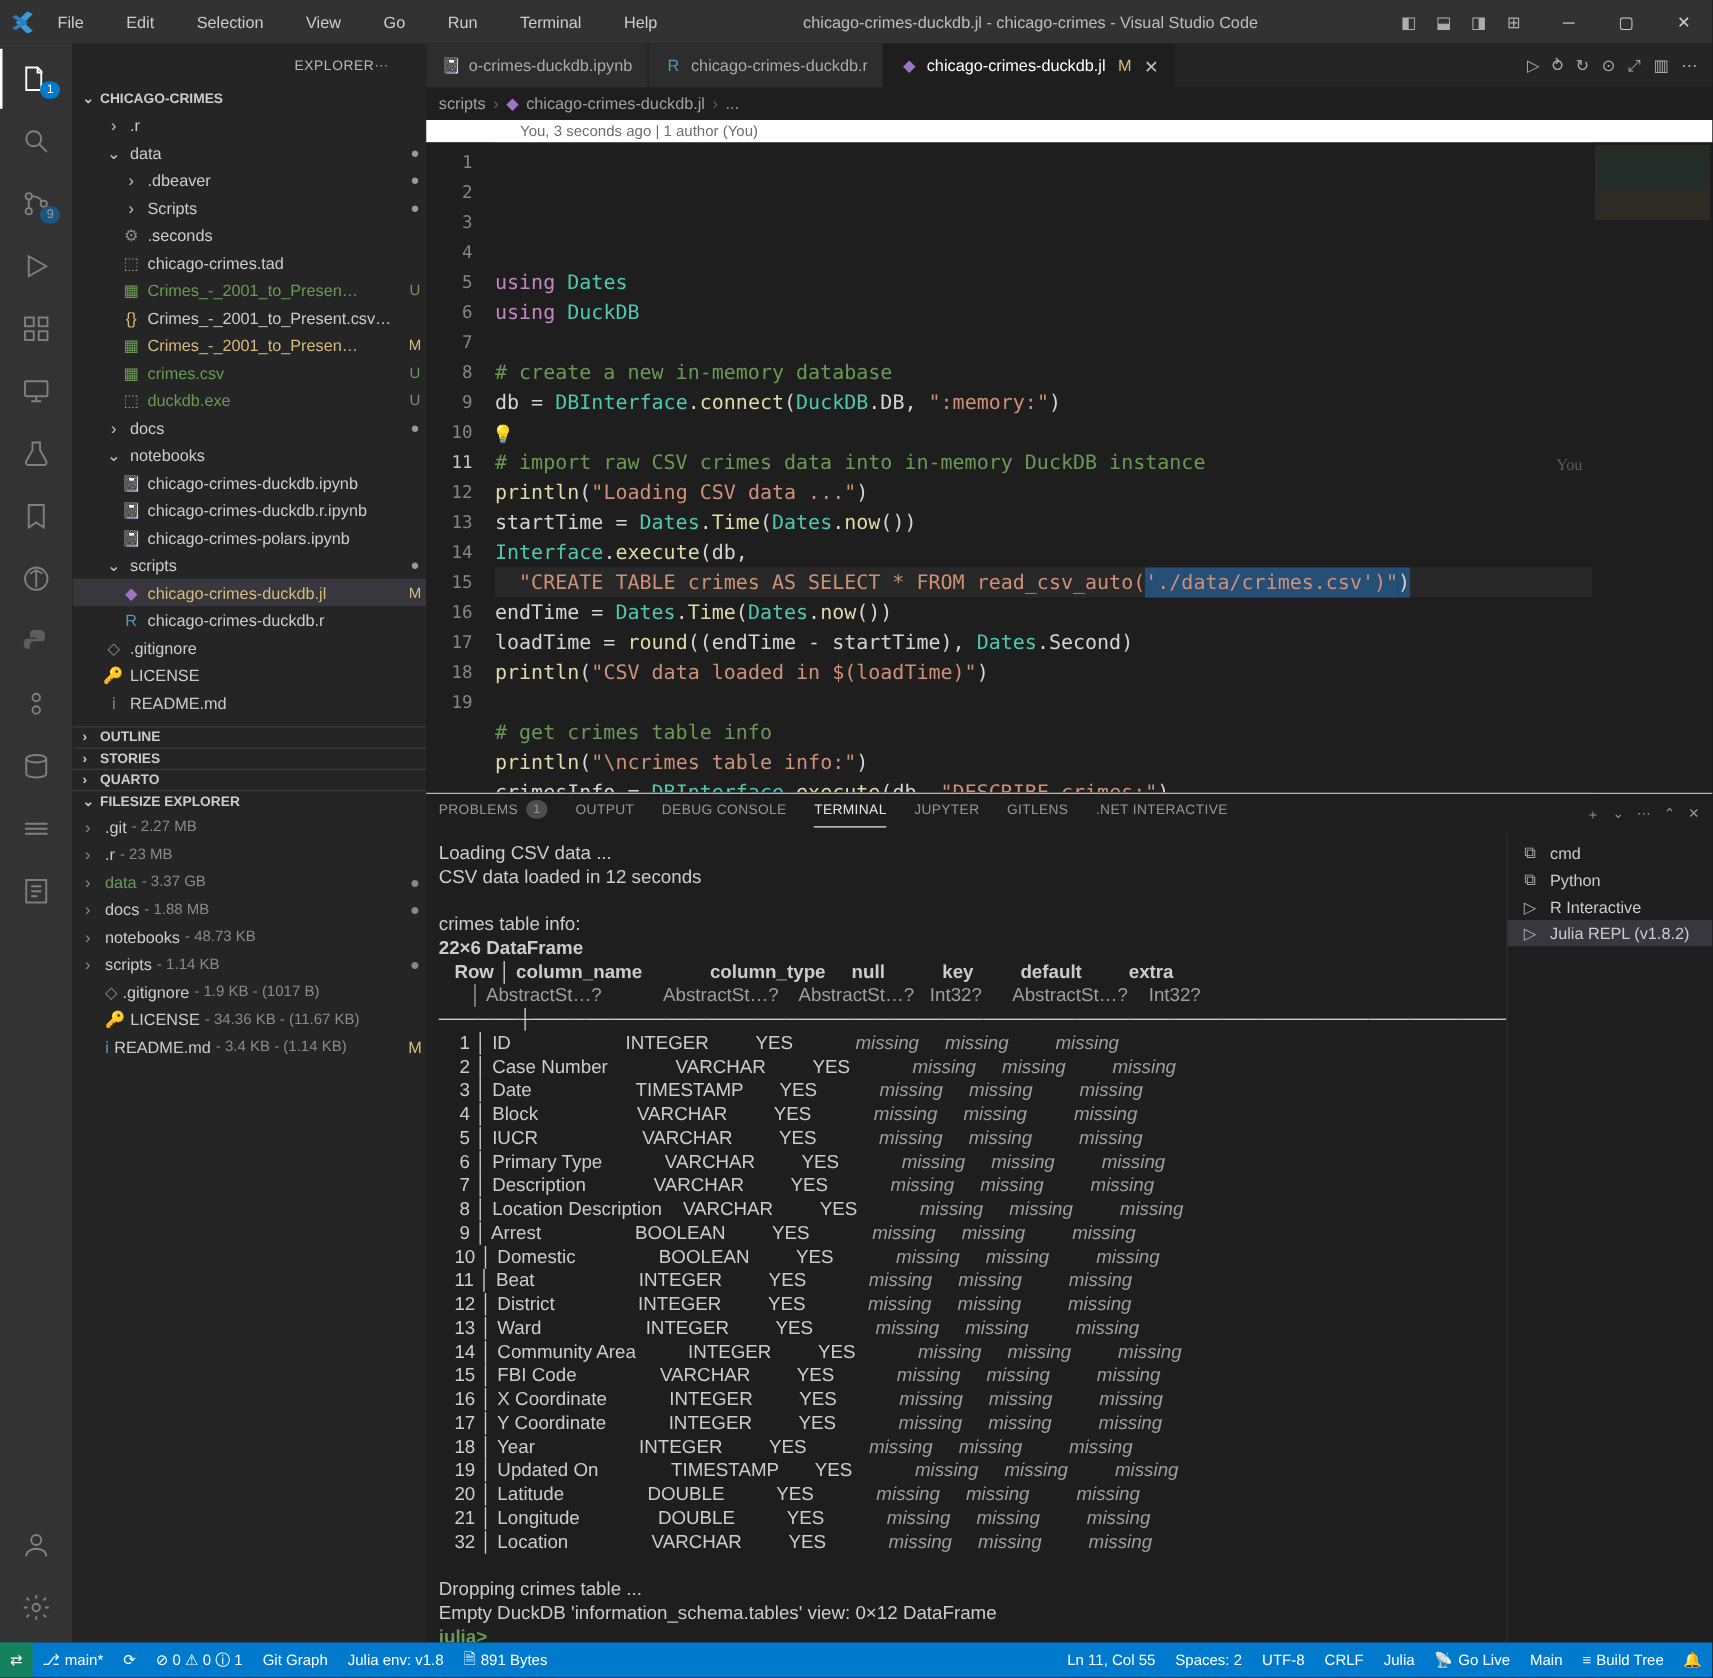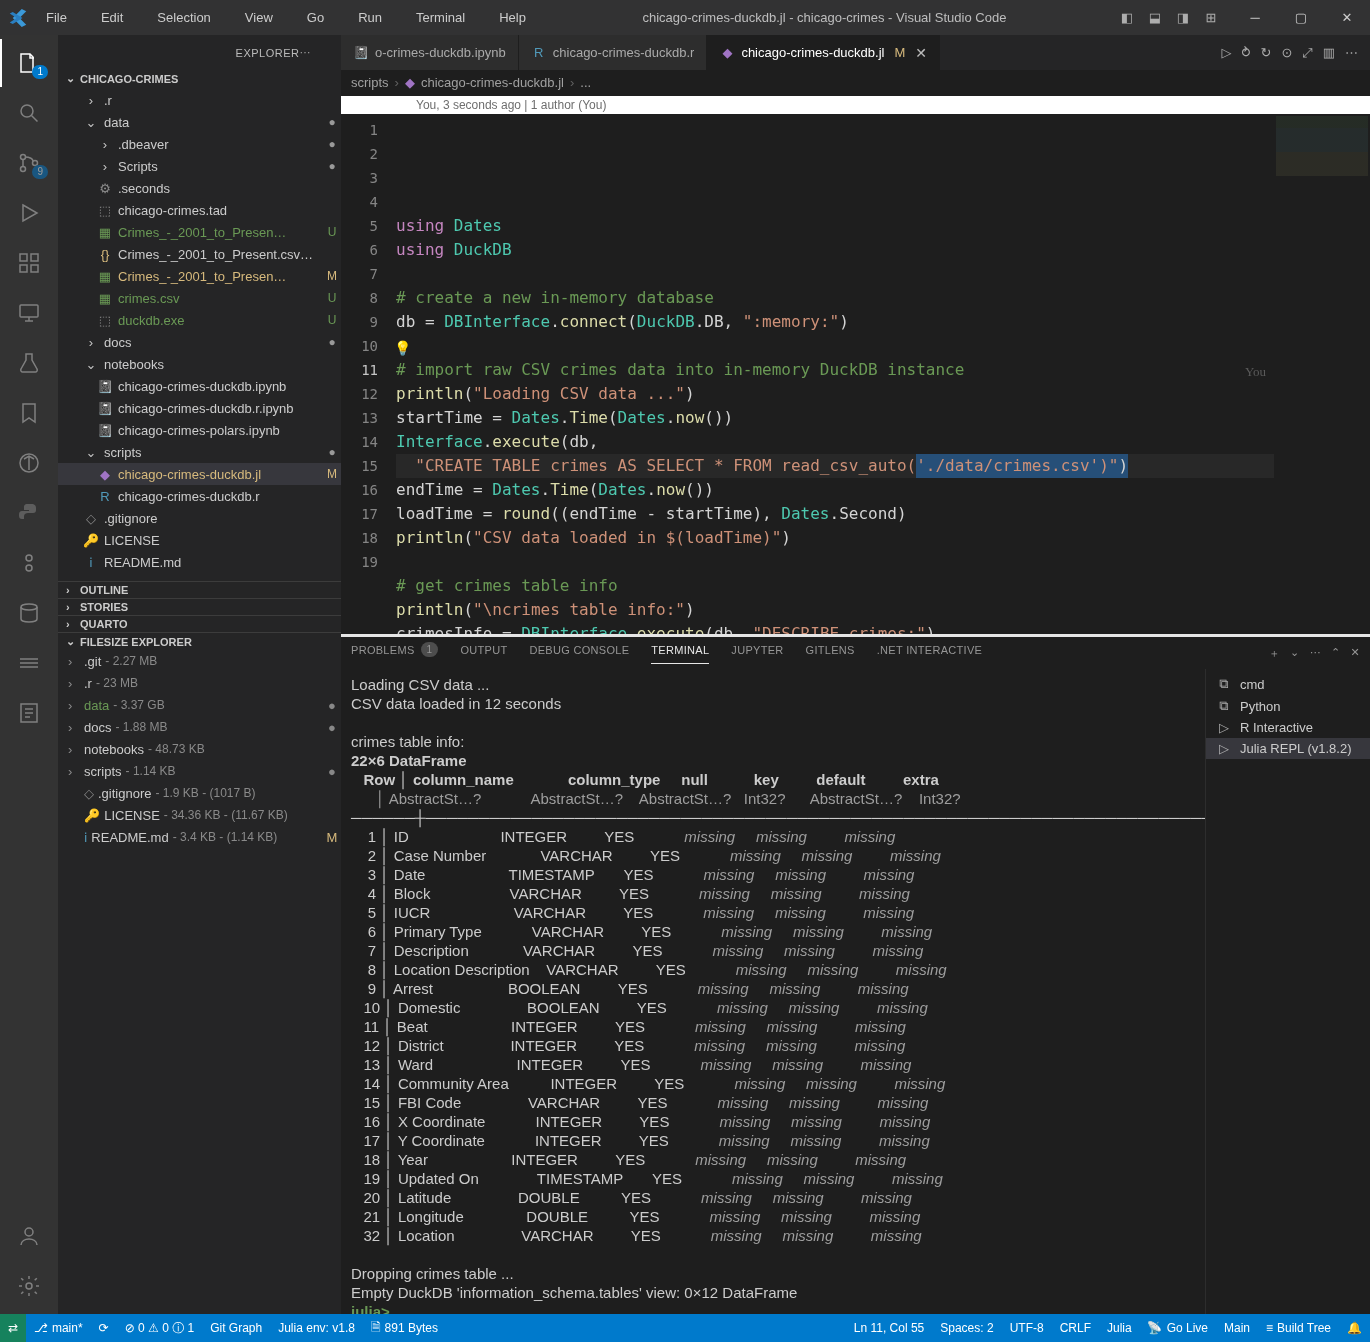--- a/index.html
+++ b/index.html
@@ -107,21 +107,21 @@
 .tok-id { color:#4ec9b0; }
 .tok-fn { color:#dcdcaa; }
 .tok-str { color:#ce9178; }
 .tok-cmt { color:#6a9955; }
 .tok-d { color:#d4d4d4; }
 .sel { background:#264f78; }
 .inline-blame { position:absolute; right:8px; top: calc(24px*10 + 6px); color:#5a5a5a; font-size:13px; font-family:"Segoe UI"; }
 .minimap { width:96px; background:#1e1e1e; position:relative; }
 .minimap .mm-thumb { position:absolute; top:2px; right:2px; left:2px; height:120px; background:linear-gradient(#2d3a2d 0 10%, #2d3a3a 10% 30%, #3a3a2d 30% 50%, transparent 50%); opacity:.5; }
 
-.panel { height:680px; display:flex; flex-direction:column; border-top:3px solid #e5e5e5; background:#1e1e1e; }
+.panel { height:680px; display:flex; flex-direction:column; border-top:1px solid #e5e5e5; background:#1e1e1e; }
 .panel-tabs { height:32px; display:flex; align-items:center; padding:0 10px; gap:22px; color:#969696; font-size:11px; letter-spacing:.3px; }
 .panel-tabs .pt { cursor:pointer; padding-bottom:6px; border-bottom:1px solid transparent; display:flex; align-items:center; gap:6px; }
 .panel-tabs .pt.active { color:#e7e7e7; border-bottom:1px solid #e7e7e7; }
 .panel-tabs .pt .count { background:#4d4d4d; border-radius:10px; padding:0 6px; font-size:10px; line-height:15px; }
 .panel-tabs .ptools { margin-left:auto; display:flex; gap:10px; }
 .panel-body { flex:1; display:flex; min-height:0; }
 .terminal { flex:1; font-family:Liberation Sans, sans-serif; font-size:15px; line-height:19px; color:#cccccc; padding:6px 10px 6px 10px; white-space:pre; overflow:hidden; }
 .terminal .dim { color:#9e9e9e; font-style:italic; }
 .terminal .hdr { font-weight:600; }
 .terminal .jprompt { color:#6a9955; font-weight:600; }

